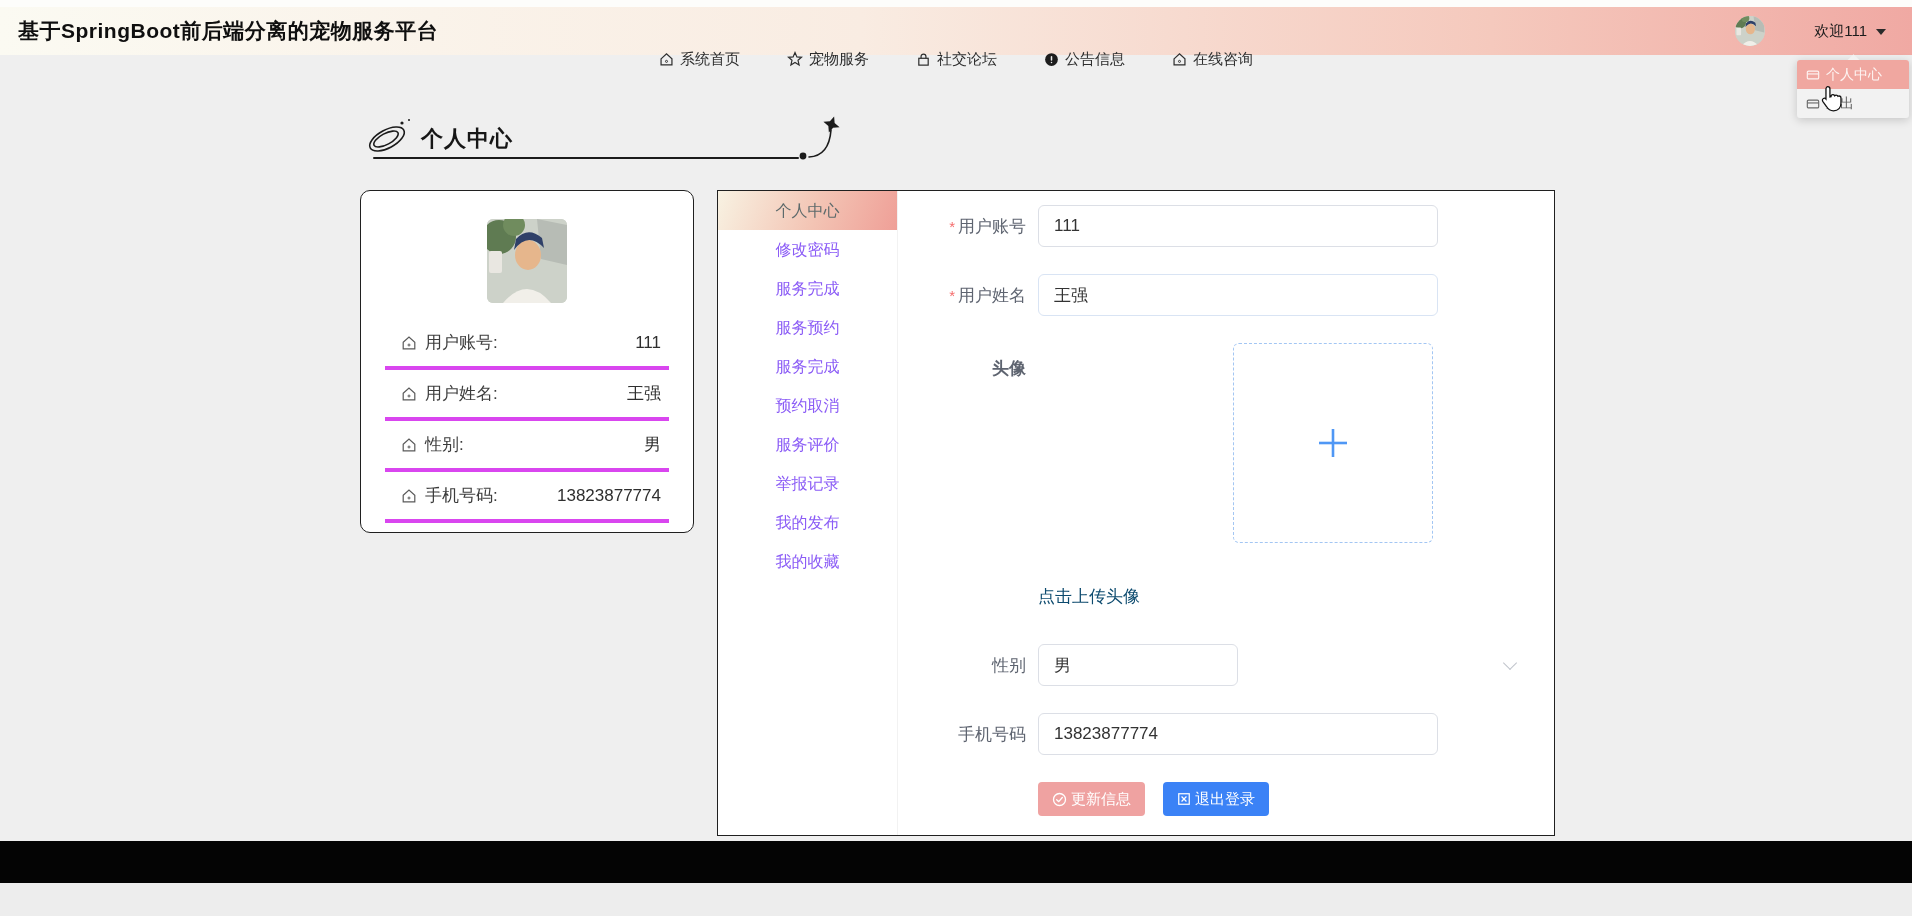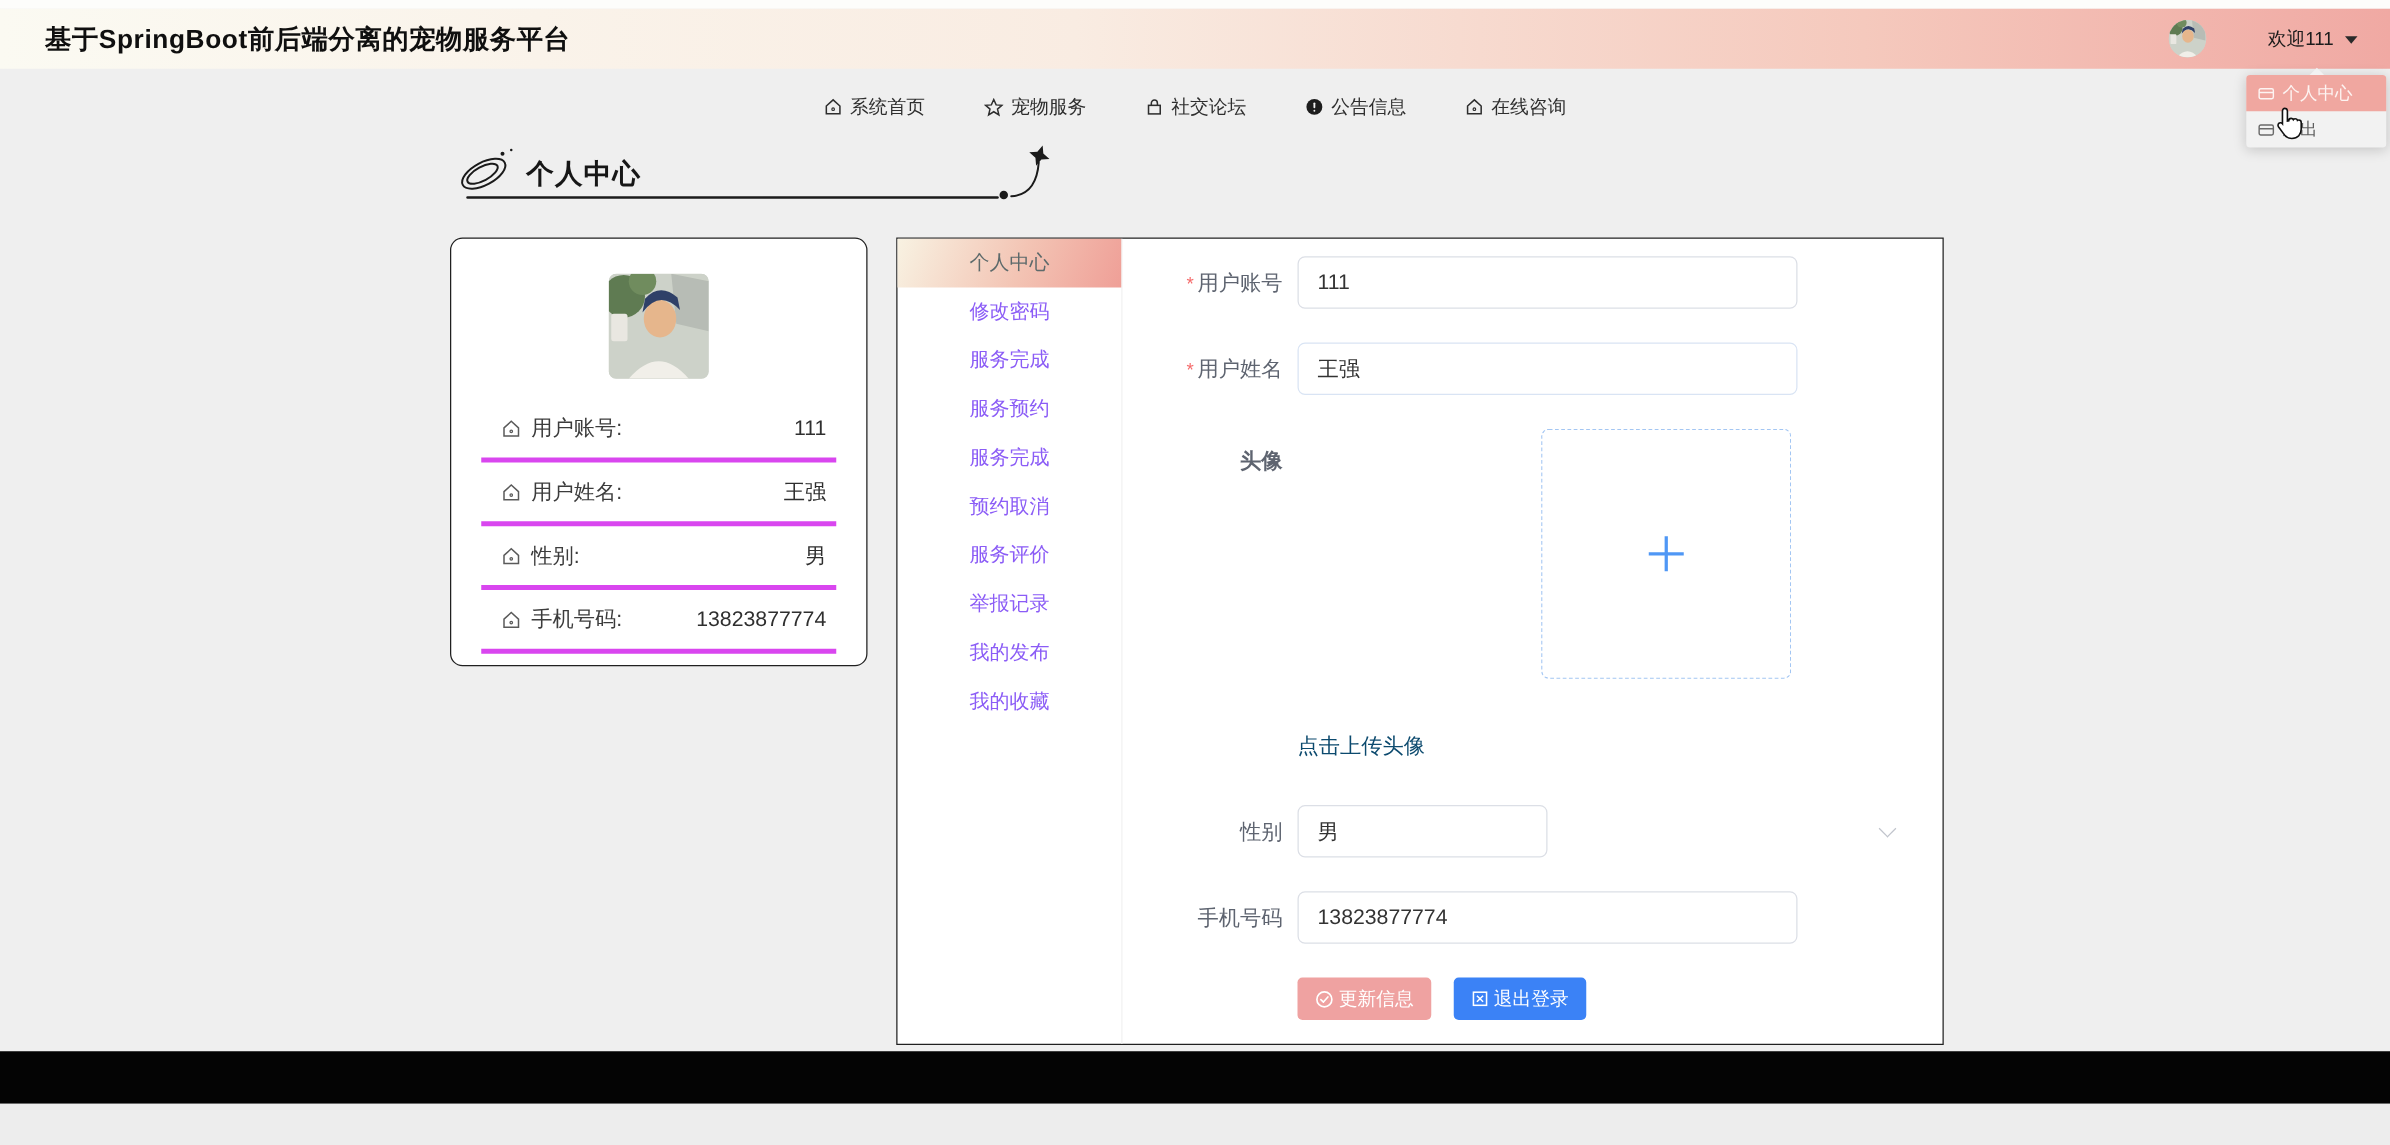--- a/index.html
+++ b/index.html
@@ -8,28 +8,28 @@
     font-family:"Liberation Sans","DejaVu Sans",sans-serif;
     background:#efefef; position:relative; color:#303030;
   }
   
   .top-strip { position:absolute; left:0; top:0; width:1912px; height:7px; background:#fdfdfb; }
   .header {
     position:absolute; left:0; top:7px; width:1912px; height:48px;
     background:linear-gradient(90deg,#fbfaf2 0%,#f9ece2 45%,#f5c9bd 78%,#f0a9a3 100%);
     display:flex; align-items:center; justify-content:space-between;
   }
-  .header-title { font-size:21px; font-weight:bold; color:#0f0f0f; padding-left:36px; letter-spacing:.5px; }
+  .header-title { font-size:21px; font-weight:bold; color:#0f0f0f; padding-left:18px; letter-spacing:.5px; }
   .header-user { display:flex; align-items:center; gap:9px; padding-right:26px; cursor:pointer; }
   .avatar-sm { width:30px; height:30px; border-radius:50%; overflow:hidden; background:#cfd4cc; flex:0 0 auto; }
   .avatar-sm svg, .avatar-lg svg { display:block; width:100%; height:100%; }
   .welcome-text { font-size:15px; color:#1c1c1c;margin-left:40px; }
   .caret-down { width:0; height:0; border-left:5px solid transparent; border-right:5px solid transparent; border-top:6px solid #2a2a2a; margin-top:2px; }
   
-  .nav { position:absolute; left:0; top:53px; width:1912px; height:42px; display:flex; align-items:flex-end; justify-content:center; gap:47px; }
+  .nav { position:absolute; left:0; top:38px; width:1912px; height:42px; display:flex; align-items:center; justify-content:center; gap:47px; }
   .nav-item { display:flex; align-items:center; gap:6px; font-size:15px; color:#2e2e2e; cursor:pointer; }
   .nav-item svg { display:block; }
   
   .dropdown { position:absolute; left:1797px; top:60px; width:112px; background:#f2f2f2; border-radius:3px; box-shadow:0 2px 10px rgba(0,0,0,.18); z-index:30; }
   .dropdown .notch { position:absolute; top:-4px; left:52px; width:9px; height:9px; background:#f2f2f2; transform:rotate(45deg); }
   .dd-item { height:29px; display:flex; align-items:center; gap:6px; padding:0 9px; font-size:14px; color:#5f5f5f; cursor:pointer; position:relative; z-index:1; }
   .dd-item.active { background:#f0a7a0; color:#fdf4f2; border-radius:3px 3px 0 0; }
   .dd-item svg { flex:0 0 auto; }
   
   .hand-cursor { position:absolute; left:1818px; top:84px; z-index:40; pointer-events:none; }

